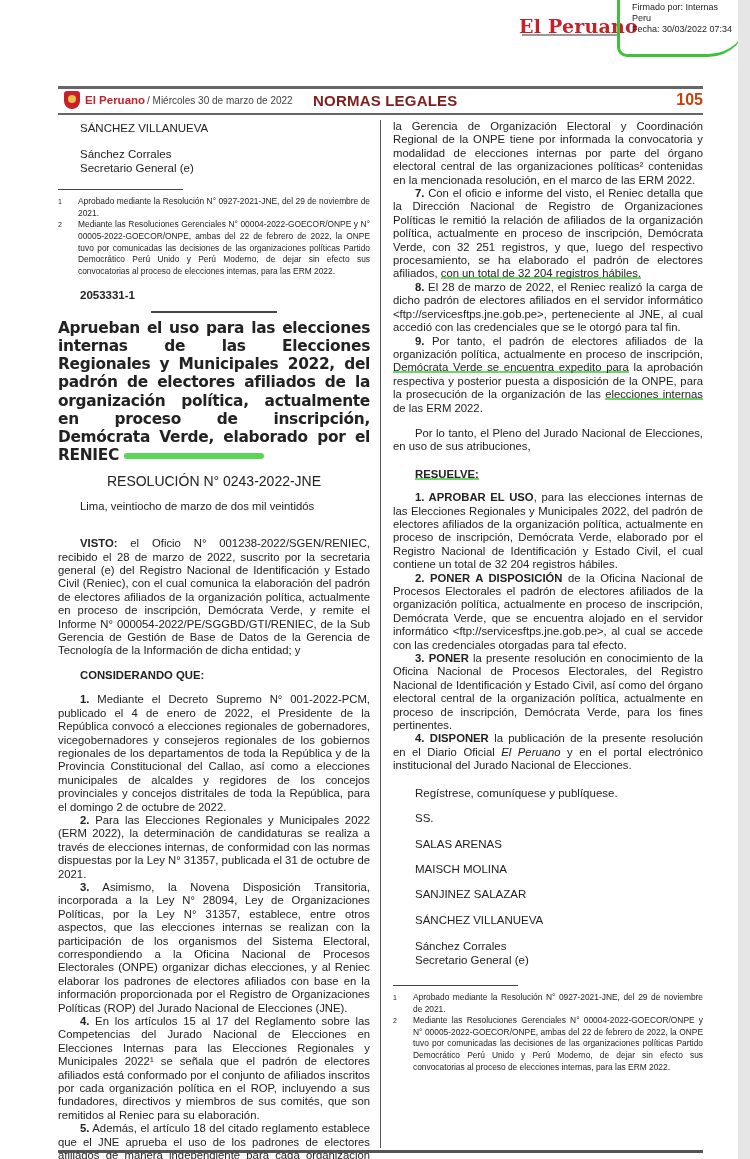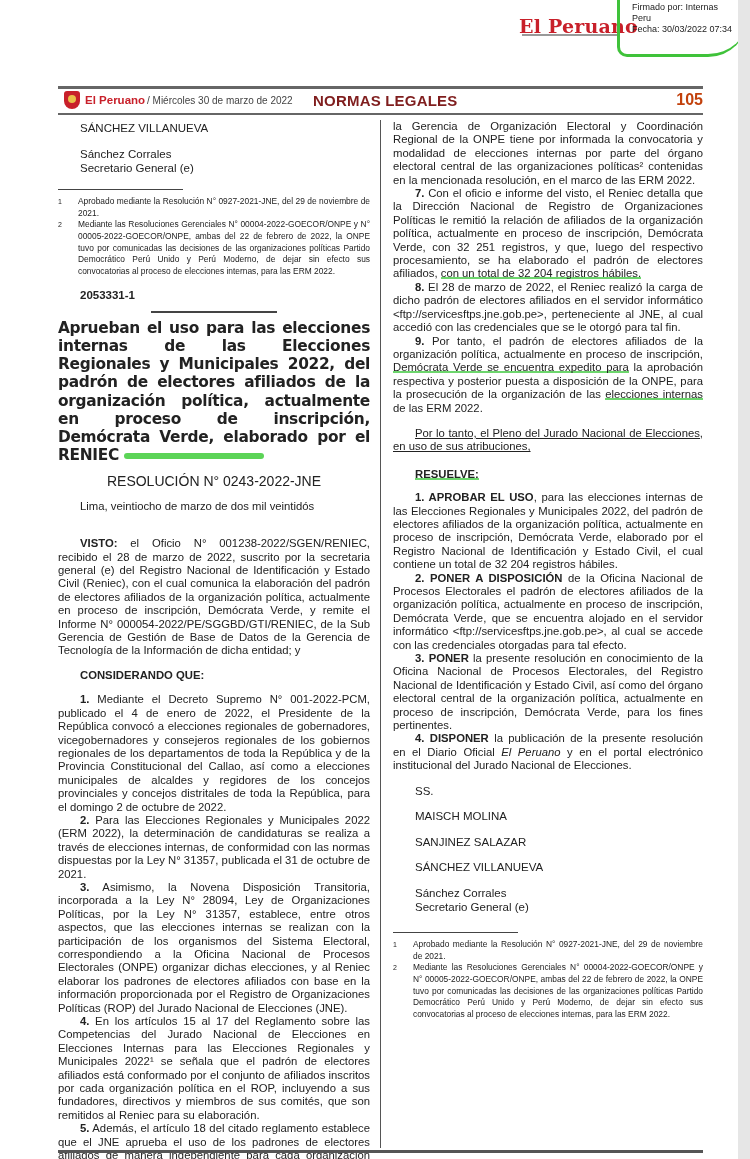--- a/index.html
+++ b/index.html
@@ -102,30 +102,32 @@
   </div>
 
   <div class="col-divider"></div>
 
   <div class="col col-right">
     <p>la Gerencia de Organización Electoral y Coordinación Regional de la ONPE tiene por informada la convocatoria y modalidad de elecciones internas por parte del órgano electoral central de las organizaciones políticas² contenidas en la mencionada resolución, en el marco de las ERM 2022.</p>
     <p class="ind"><span class="b">7.</span><span> Con el oficio e informe del visto, el Reniec detalla que la Dirección Nacional de Registro de Organizaciones Políticas le remitió la relación de afiliados de la organización política, actualmente en proceso de inscripción, Demócrata Verde, con 32 251 registros, y que, luego del respectivo procesamiento, se ha elaborado el padrón de electores afiliados, </span><span class="hl">con un total de 32 204 registros hábiles.</span></p>
     <p class="ind"><span class="b">8.</span><span> El 28 de marzo de 2022, el Reniec realizó la carga de dicho padrón de electores afiliados en el servidor informático &lt;ftp://servicesftps.jne.gob.pe&gt;, perteneciente al JNE, al cual accedió con las credenciales que se le otorgó para tal fin.</span></p>
     <p class="ind"><span class="b">9.</span><span> Por tanto, el padrón de electores afiliados de la organización política, actualmente en proceso de inscripción, </span><span class="hl">Demócrata Verde se encuentra expedito para</span><span> la aprobación respectiva y posterior puesta a disposición de la ONPE, para la prosecución de la organización de las </span><span class="hl">elecciones internas</span><span> de las ERM 2022.</span></p>
 
-    <p class="ind" style="margin-top:12px;text-decoration:underline;">Por lo tanto, el Pleno del Jurado Nacional de Elecciones, en uso de sus atribuciones,</p>
+    <p class="ind" style="margin-top:12px;">Por lo tanto, el Pleno del Jurado Nacional de Elecciones, en uso de sus atribuciones,</p>
 
     <p class="ind b" style="margin:14px 0 10px 0;"><span class="hl">RESUELVE:</span></p>
 
     <p class="ind"><span class="b">1. APROBAR EL USO</span><span>, para las elecciones internas de las Elecciones Regionales y Municipales 2022, del padrón de electores afiliados de la organización política, actualmente en proceso de inscripción, Demócrata Verde, elaborado por el Registro Nacional de Identificación y Estado Civil, el cual contiene un total de 32 204 registros hábiles.</span></p>
     <p class="ind"><span class="b">2. PONER A DISPOSICIÓN</span><span> de la Oficina Nacional de Procesos Electorales el padrón de electores afiliados de la organización política, actualmente en proceso de inscripción, Demócrata Verde, que se encuentra alojado en el servidor informático &lt;ftp://servicesftps.jne.gob.pe&gt;, al cual se accede con las credenciales otorgadas para tal efecto.</span></p>
     <p class="ind"><span class="b">3. PONER</span><span> la presente resolución en conocimiento de la Oficina Nacional de Procesos Electorales, del Registro Nacional de Identificación y Estado Civil, así como del órgano electoral central de la organización política, actualmente en proceso de inscripción, Demócrata Verde, para los fines pertinentes.</span></p>
     <p class="ind"><span class="b">4. DISPONER</span><span> la publicación de la presente resolución en el Diario Oficial </span><i>El Peruano</i><span> y en el portal electrónico institucional del Jurado Nacional de Elecciones.</span></p>
 
+    <p class="sig-name" style="margin-top:14px;">Regístrese, comuníquese y publíquese.</p>
     <p class="sig-name" style="margin-top:12px;">SS.</p>
+    <p class="sig-name" style="margin-top:12px;">SALAS ARENAS</p>
     <p class="sig-name" style="margin-top:12px;">MAISCH MOLINA</p>
     <p class="sig-name" style="margin-top:12px;">SANJINEZ SALAZAR</p>
     <p class="sig-name" style="margin-top:12px;">SÁNCHEZ VILLANUEVA</p>
     <p class="sig-name" style="margin-top:13px;">Sánchez Corrales</p>
     <p class="sig-name">Secretario General (e)</p>
 
     <div class="fn-rule" style="margin-top:18px;"></div>
     <p class="fn"><span class="num">1</span><span>Aprobado mediante la Resolución N° 0927-2021-JNE, del 29 de noviembre de 2021.</span></p>
     <p class="fn"><span class="num">2</span><span>Mediante las Resoluciones Gerenciales N° 00004-2022-GOECOR/ONPE y N° 00005-2022-GOECOR/ONPE, ambas del 22 de febrero de 2022, la ONPE tuvo por comunicadas las decisiones de las organizaciones políticas Partido Democrático Perú Unido y Perú Moderno, de dejar sin efecto sus convocatorias al proceso de elecciones internas, para las ERM 2022.</span></p>
   </div>

